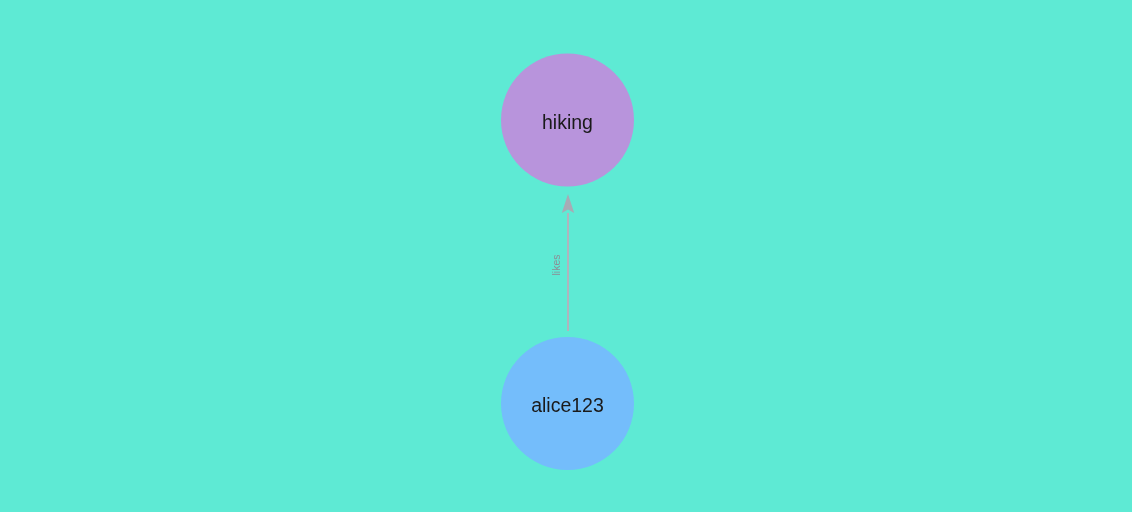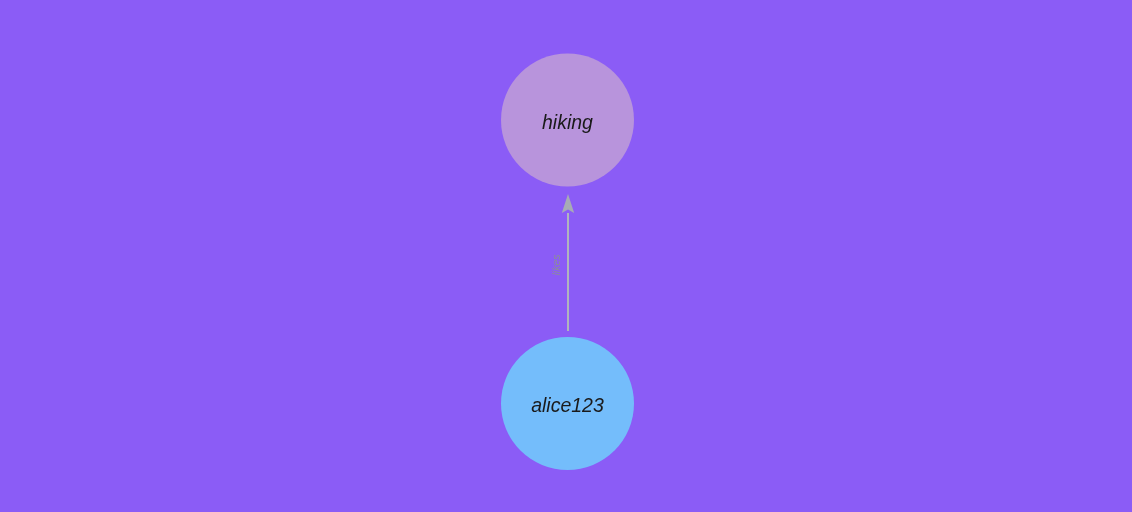--- a/index.html
+++ b/index.html
@@ -10,22 +10,21 @@
     width: 1132px;
     height: 512px;
     background: #f4f5f4;
     font-family: "Liberation Sans", sans-serif;
     overflow: hidden;
   }
   #graph-canvas {
     position: relative;
     width: 1132px;
     height: 512px;
-    background: #8b5cf6;
-    font-style: italic;
+    background: #5eead4;
   }
   #graph-svg {
     position: absolute;
     top: 0;
     left: 0;
     width: 1132px;
     height: 512px;
     display: block;
   }
   .node-circle {

